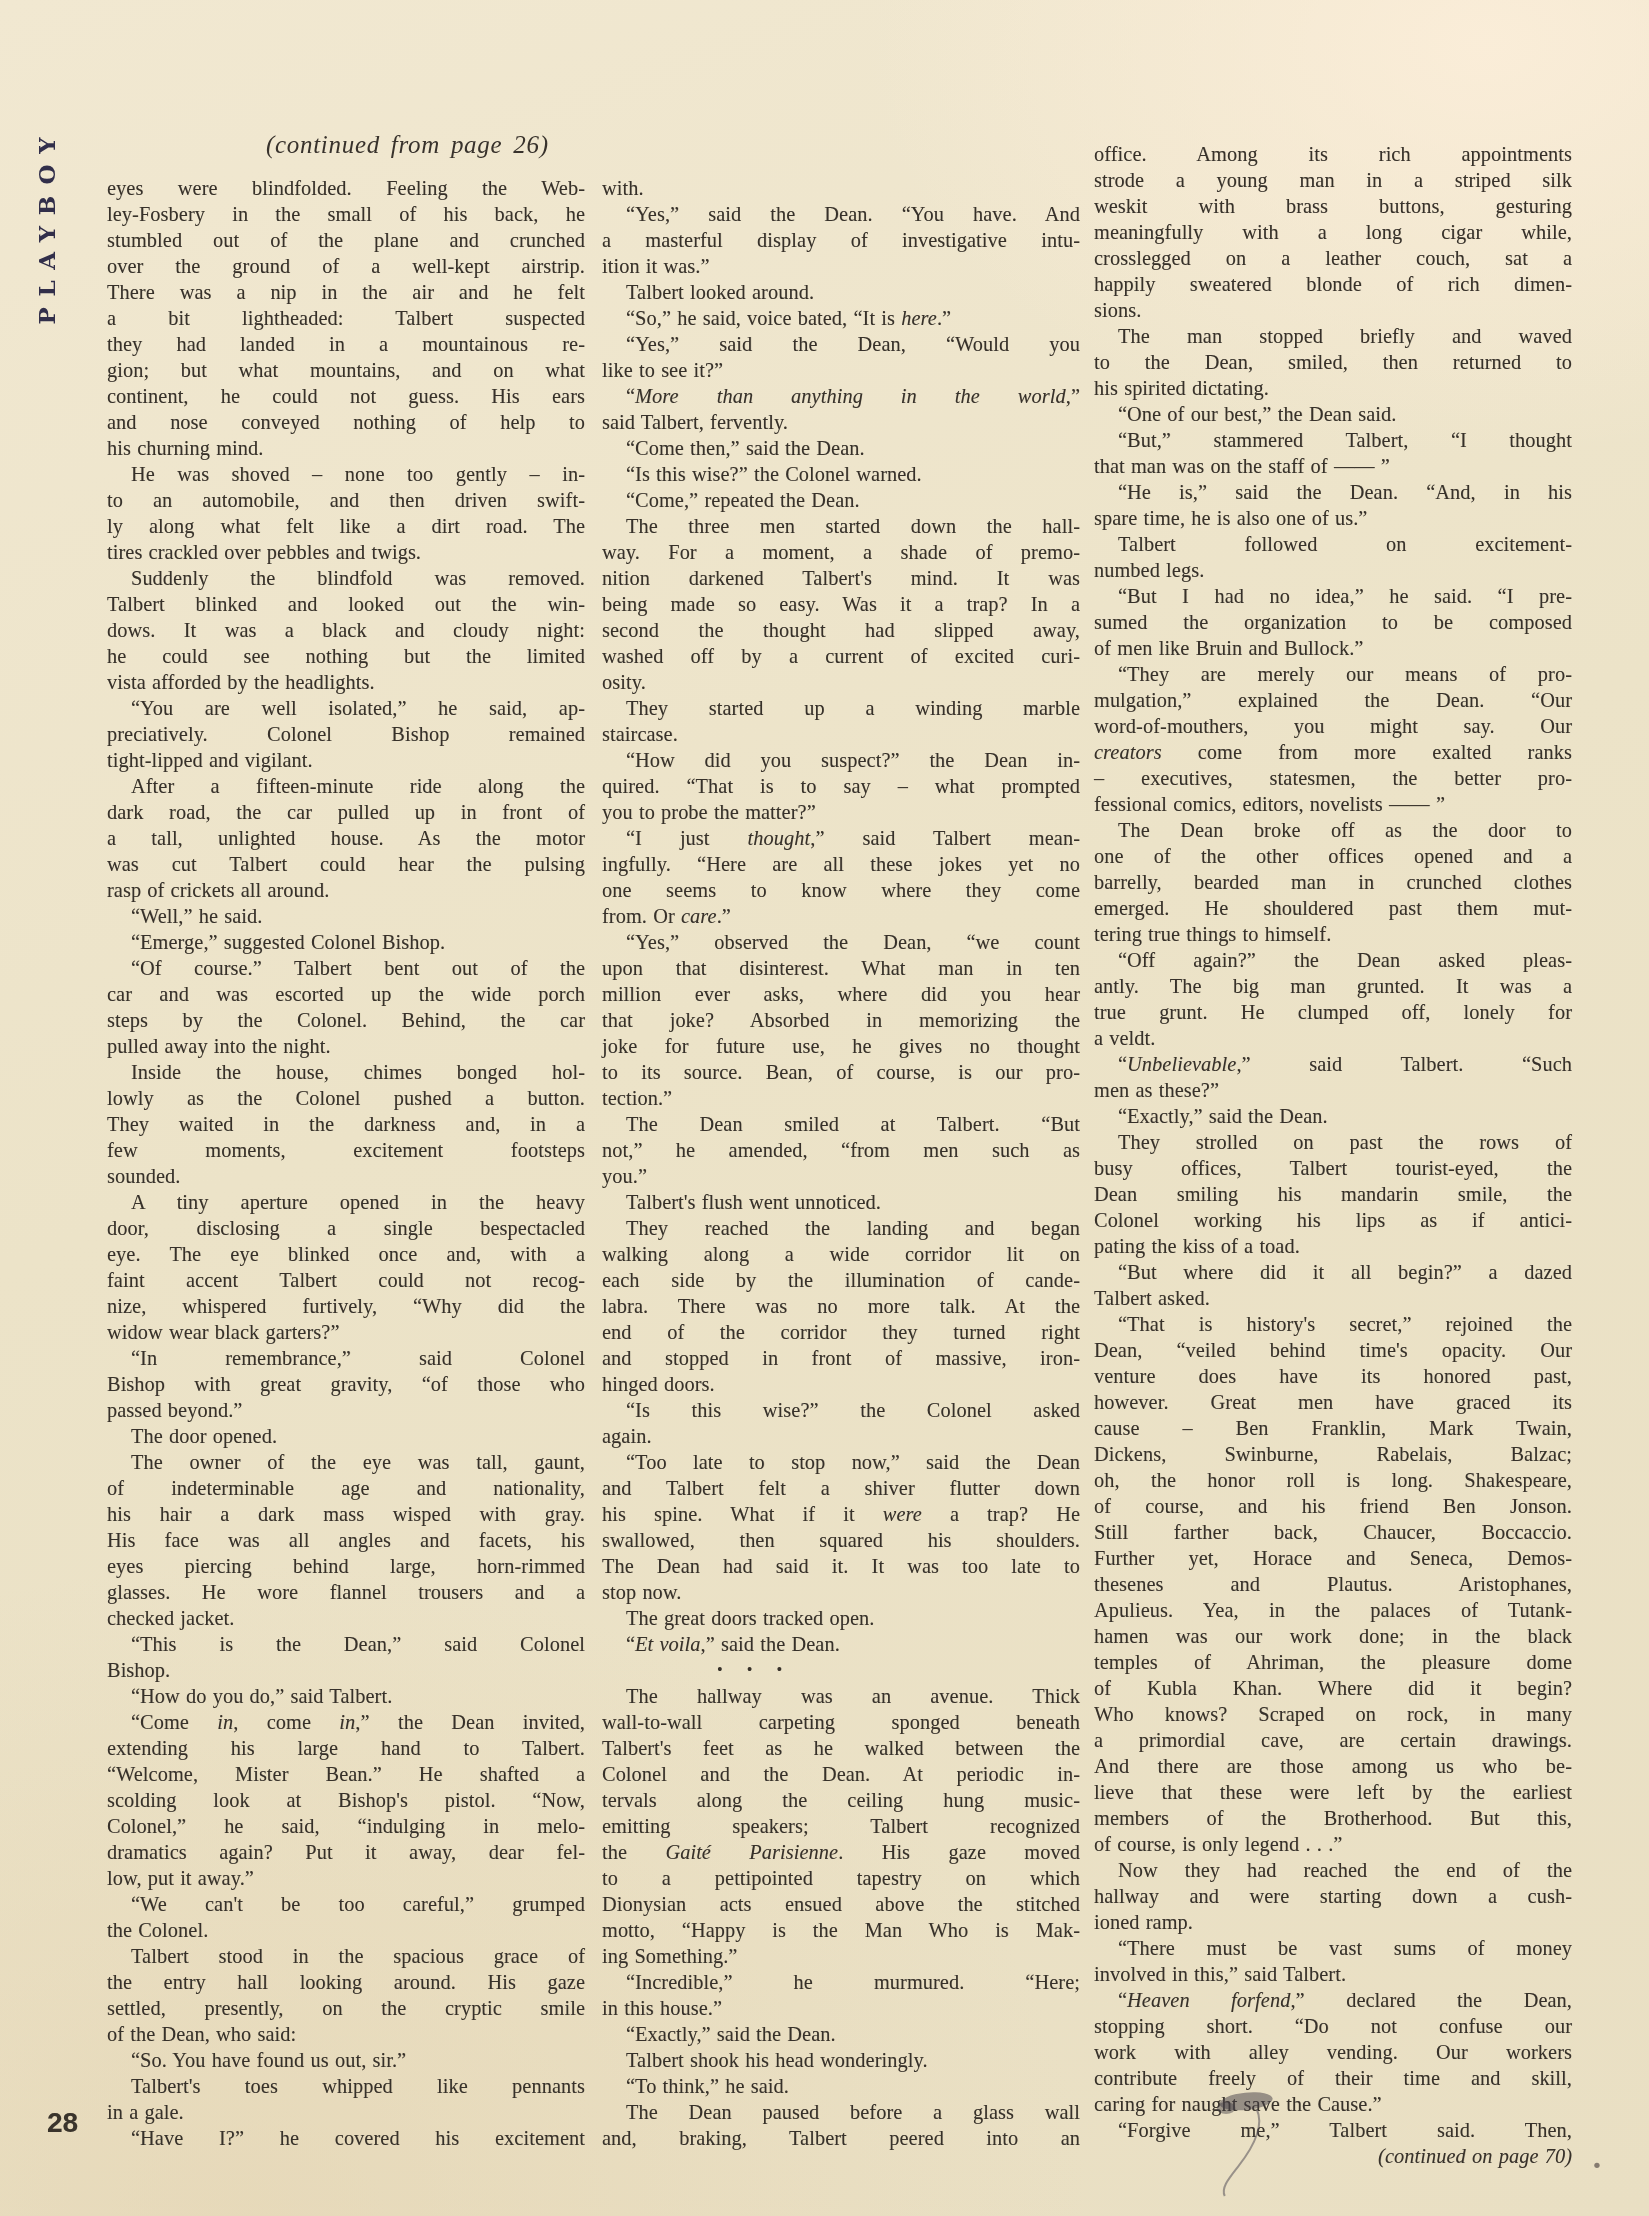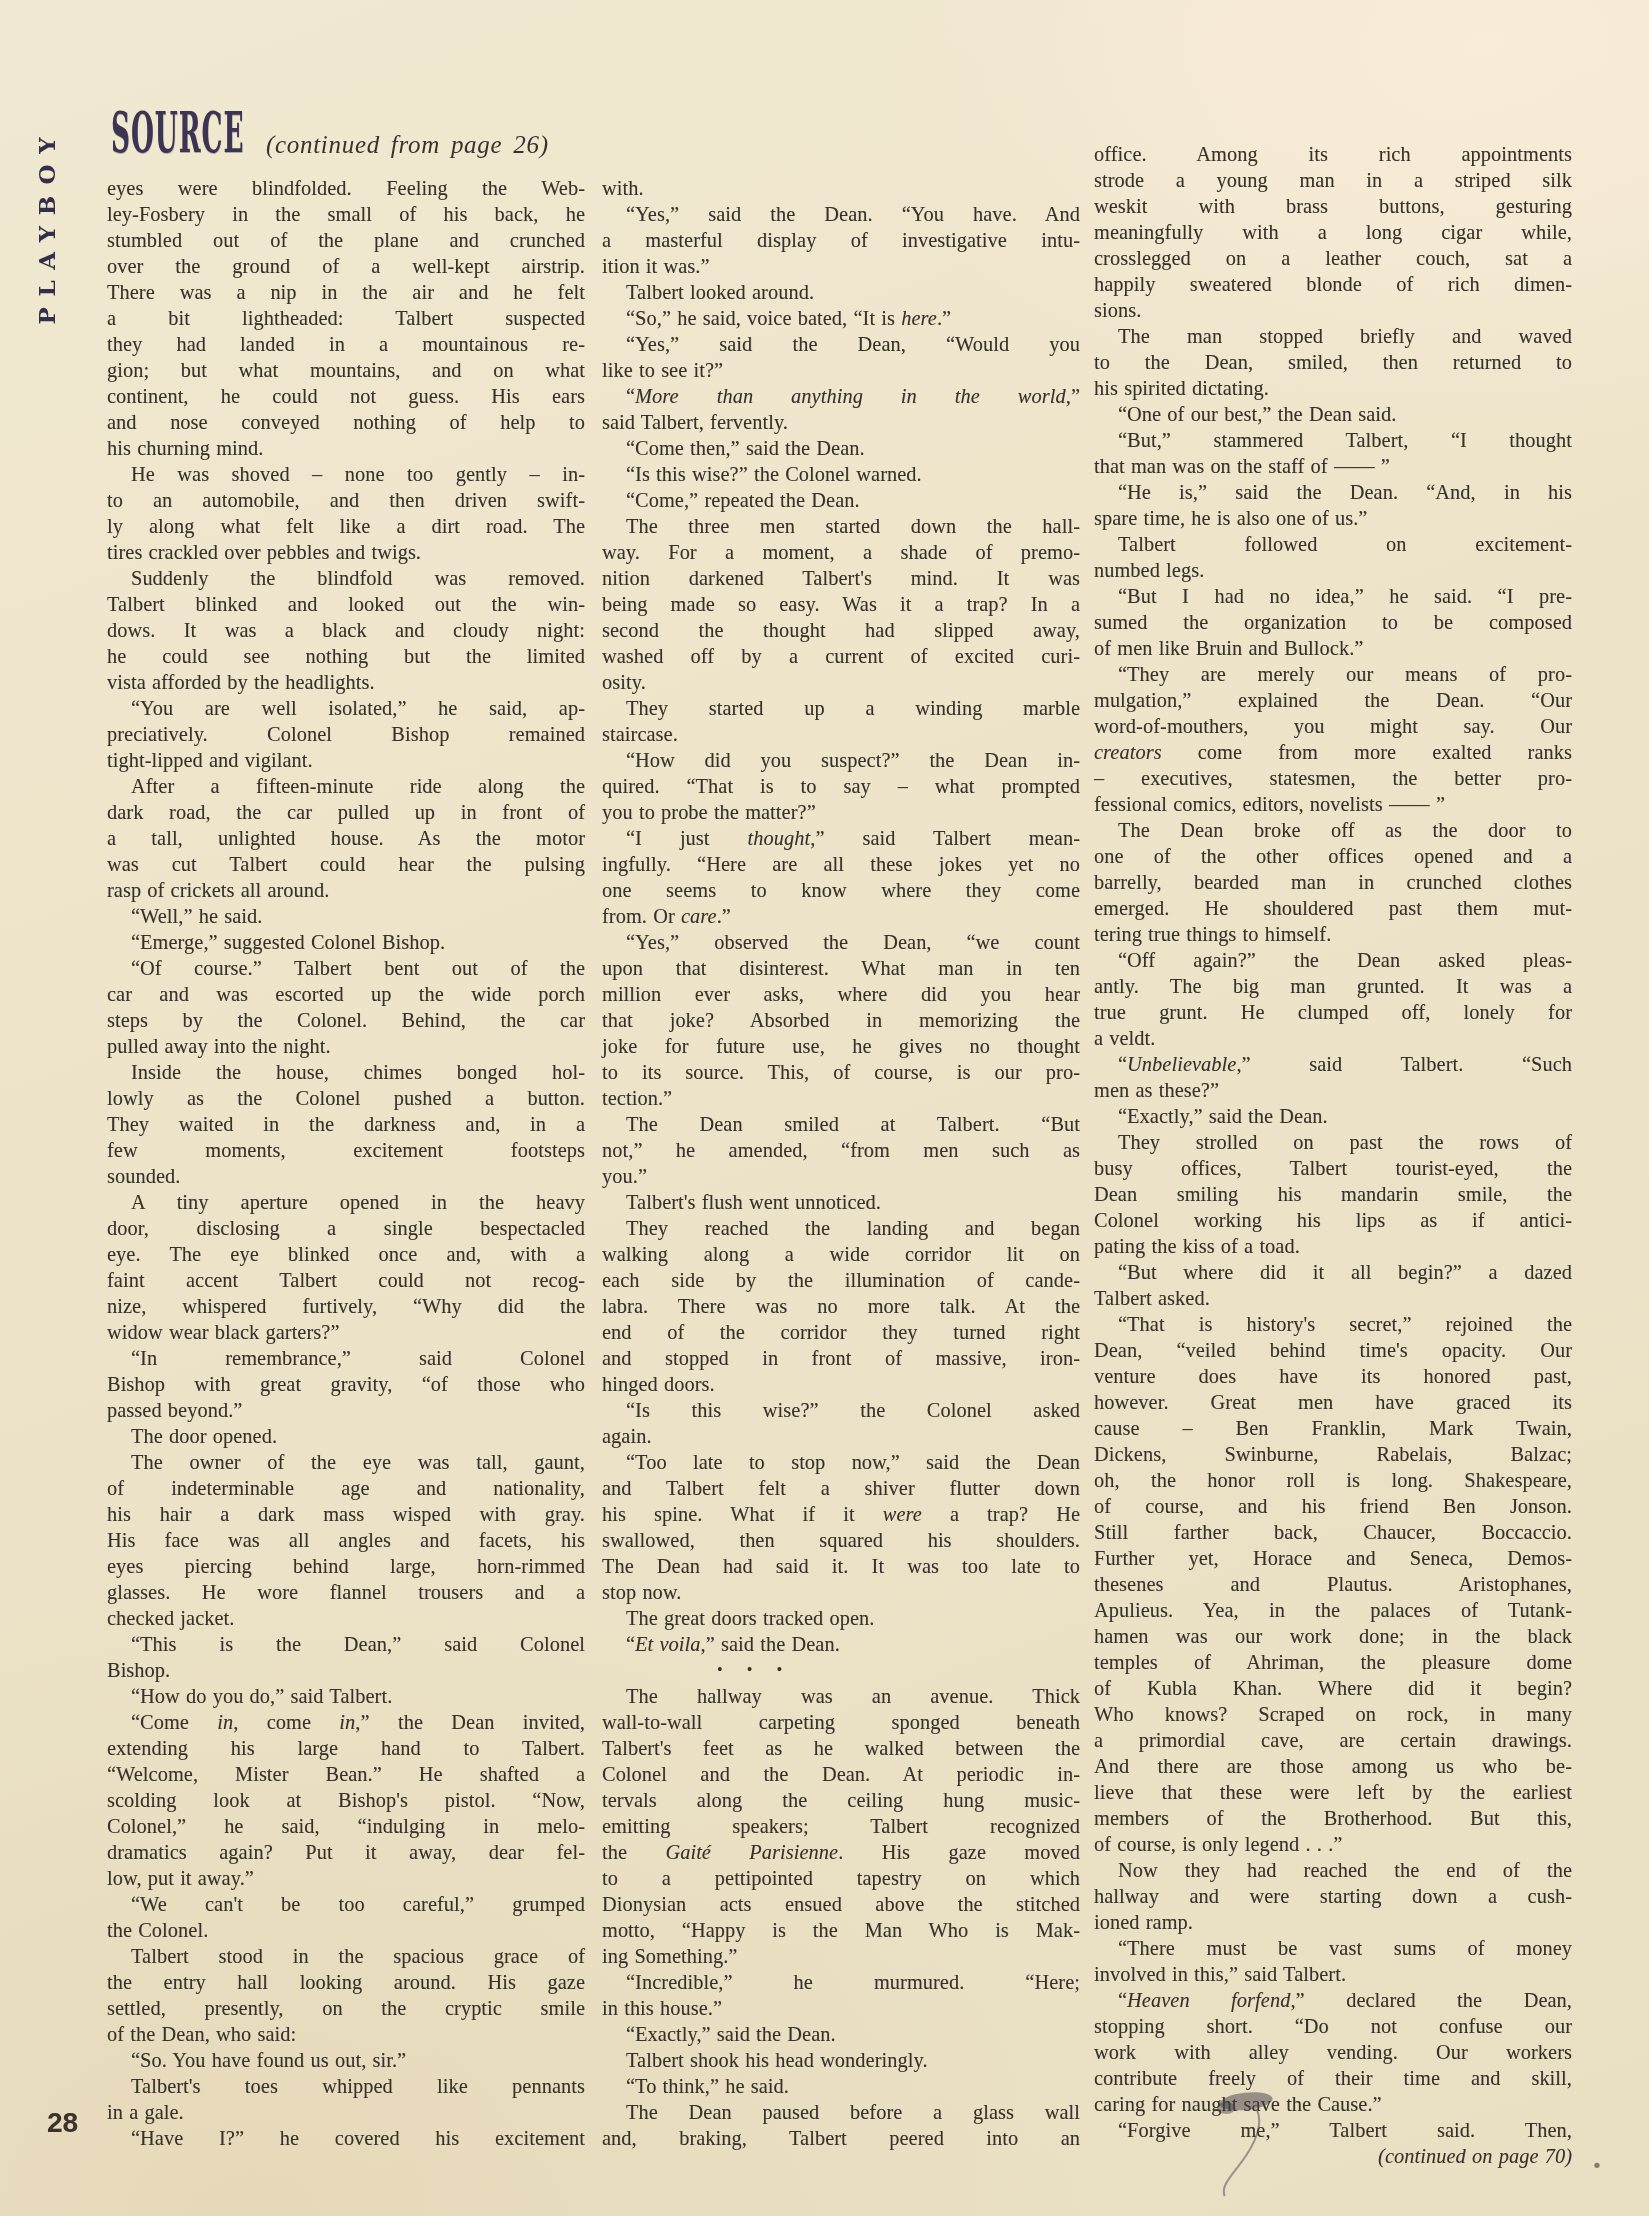--- a/index.html
+++ b/index.html
@@ -66,23 +66,20 @@
   }
   .marks{position:absolute;left:0;top:0;pointer-events:none;}
 </style>
 </head>
 <body>
 
 <div class="page">
 
   <div class="spine">PLAYBOY</div>
 
-  <div class="title-row">
-    <span class="title-word">SOURCE</span>
-  </div>
   <div class="title-note">(continued from page 26)</div>
 
   <div class="col col-1">
       <div class="line">eyes were blindfolded. Feeling the Web-</div>
       <div class="line">ley-Fosbery in the small of his back, he</div>
       <div class="line">stumbled out of the plane and crunched</div>
       <div class="line">over the ground of a well-kept airstrip.</div>
       <div class="line">There was a nip in the air and he felt</div>
       <div class="line">a bit lightheaded: Talbert suspected</div>
       <div class="line">they had landed in a mountainous re-</div>
@@ -184,21 +181,21 @@
       <div class="line end">you to probe the matter?”</div>
       <div class="line indent">“I just <i>thought</i>,” said Talbert mean-</div>
       <div class="line">ingfully. “Here are all these jokes yet no</div>
       <div class="line">one seems to know where they come</div>
       <div class="line end">from. Or <i>care</i>.”</div>
       <div class="line indent">“Yes,” observed the Dean, “we count</div>
       <div class="line">upon that disinterest. What man in ten</div>
       <div class="line">million ever asks, where did you hear</div>
       <div class="line">that joke? Absorbed in memorizing the</div>
       <div class="line">joke for future use, he gives no thought</div>
-      <div class="line">to its source. This, of course, is our pro-</div>
+      <div class="line">to its source. Bean, of course, is our pro-</div>
       <div class="line end">tection.”</div>
       <div class="line indent">The Dean smiled at Talbert. “But</div>
       <div class="line">not,” he amended, “from men such as</div>
       <div class="line end">you.”</div>
       <div class="line indent end">Talbert's flush went unnoticed.</div>
       <div class="line indent">They reached the landing and began</div>
       <div class="line">walking along a wide corridor lit on</div>
       <div class="line">each side by the illumination of cande-</div>
       <div class="line">labra. There was no more talk. At the</div>
       <div class="line">end of the corridor they turned right</div>

